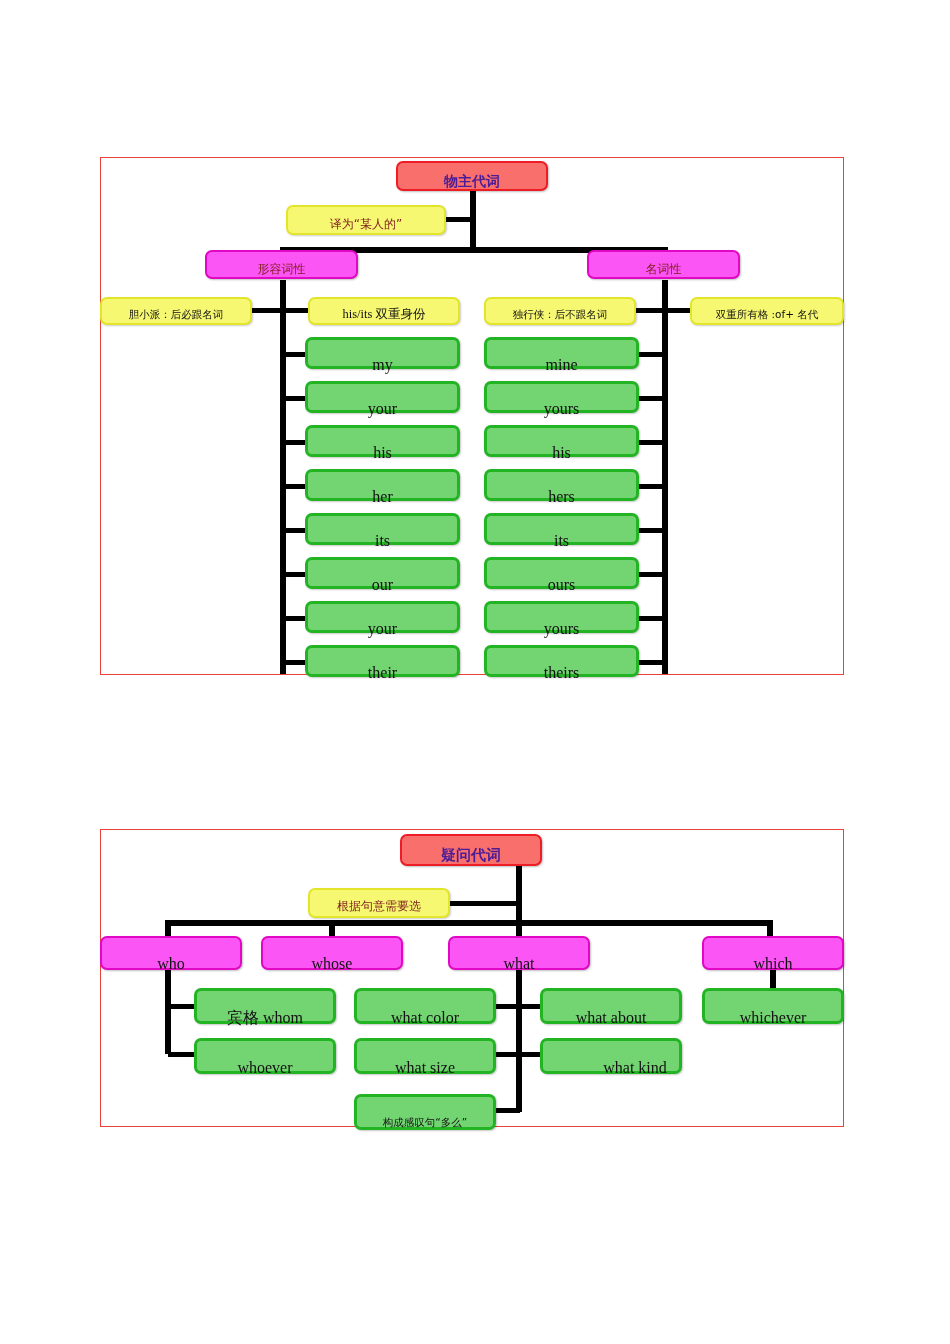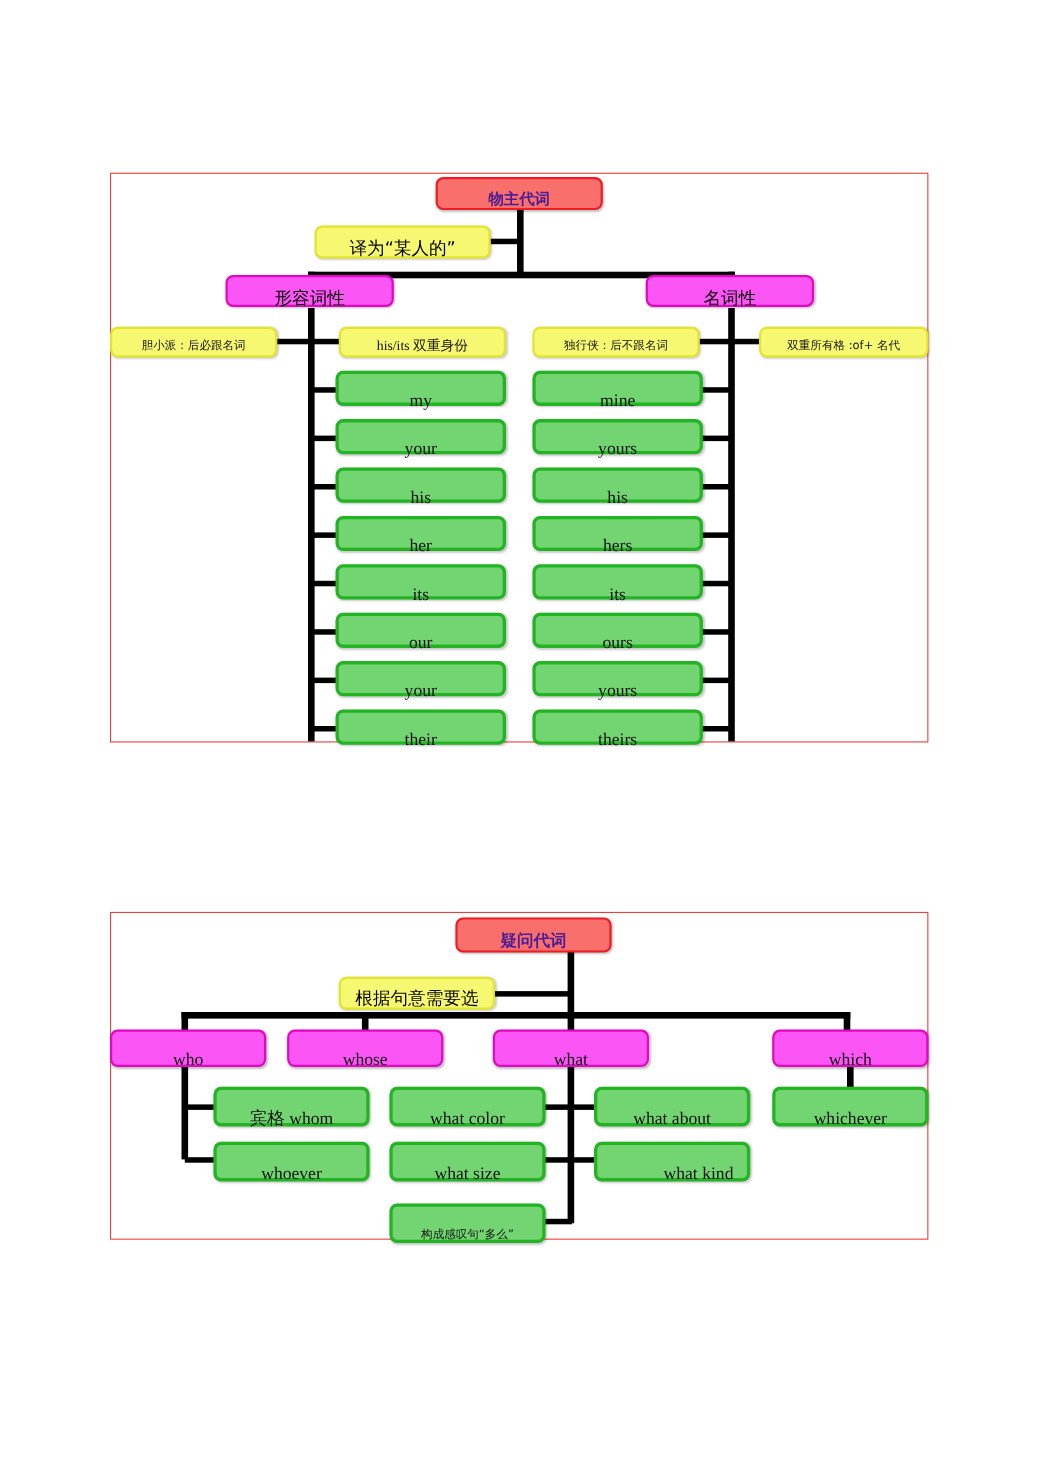--- a/index.html
+++ b/index.html
@@ -70,21 +70,21 @@
     box-shadow: 1px 1px 2px rgba(0,0,0,0.25);
   }
   .node.green {
     background: #72d572;
     border: 3px solid #22b422;
     box-shadow: 1px 1px 2px rgba(0,0,0,0.22);
   }
 
   
   .t-cjk-b  { font-family: "DejaVu Sans", sans-serif; font-weight: bold; font-size: 14px; color: #4c1d95; }
-  .t-cjk    { font-family: "DejaVu Sans", sans-serif; font-size: 16px; color: #000000; }
+  .t-cjk    { font-family: "DejaVu Sans", sans-serif; font-size: 12px; color: #7f1d1d; }
   .t-cjk-sm { font-family: "DejaVu Sans", sans-serif; font-size: 10.5px; color: #111; }
   .t-en     { font-family: "Liberation Serif", serif; font-size: 16px; color: #111; }
   .t-en-sm  { font-family: "Liberation Serif", serif; font-size: 16px; color: #111; }
   .t-mix    { font-family: "Liberation Serif", serif; font-size: 15px; color: #111; }
 </style>
 </head>
 <body>
 
 <div class="canvas">
 
@@ -227,21 +227,21 @@
 
   <div class="line" style="left:516px; top:970px; width:6px; height:142px;"></div>
   <div class="line" style="left:492px; top:1004px; width:28px; height:5px;"></div>
   <div class="line" style="left:492px; top:1052px; width:28px; height:5px;"></div>
   <div class="line" style="left:492px; top:1108px; width:28px; height:5px;"></div>
   <div class="line" style="left:518px; top:1004px; width:28px; height:5px;"></div>
   <div class="line" style="left:518px; top:1052px; width:28px; height:5px;"></div>
 
   <div class="line" style="left:770px; top:970px; width:6px; height:20px;"></div>
 
-  <div class="node red" style="left:400px; top:834px; width:142px; height:32px;margin-left:14px;">
+  <div class="node red" style="left:400px; top:834px; width:142px; height:32px;">
     <span class="lbl t-cjk-b" style="top:12px; font-size:15px;">疑问代词</span>
   </div>
 
   <div class="node yellow" style="left:308px; top:888px; width:142px; height:30px;">
     <span class="lbl t-cjk" style="top:10px;">根据句意需要选</span>
   </div>
 
   <div class="node magenta" style="left:100px; top:936px; width:142px; height:34px;">
     <span class="lbl t-en" style="top:18px;">who</span>
   </div>

